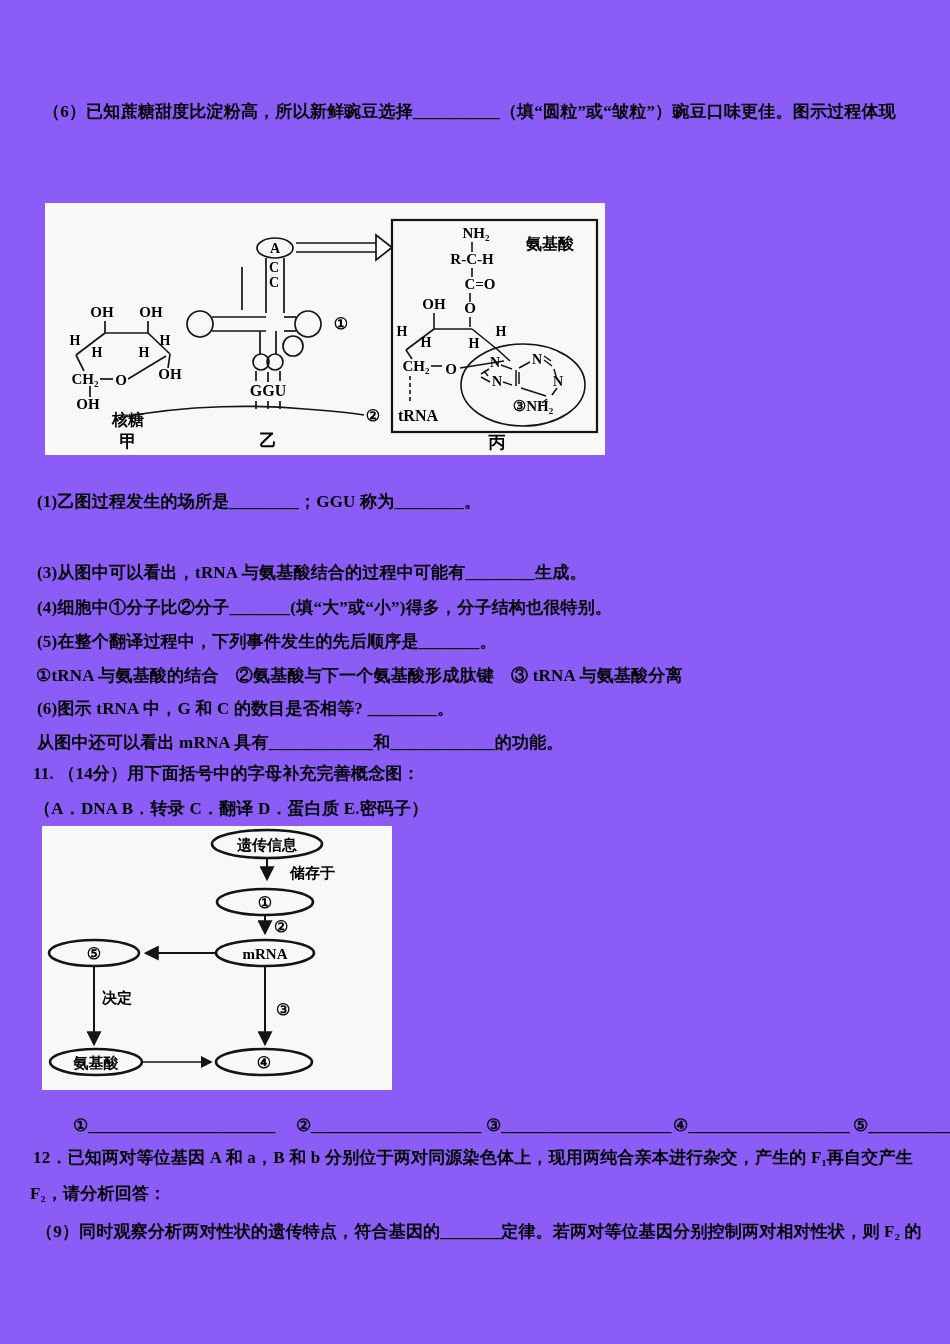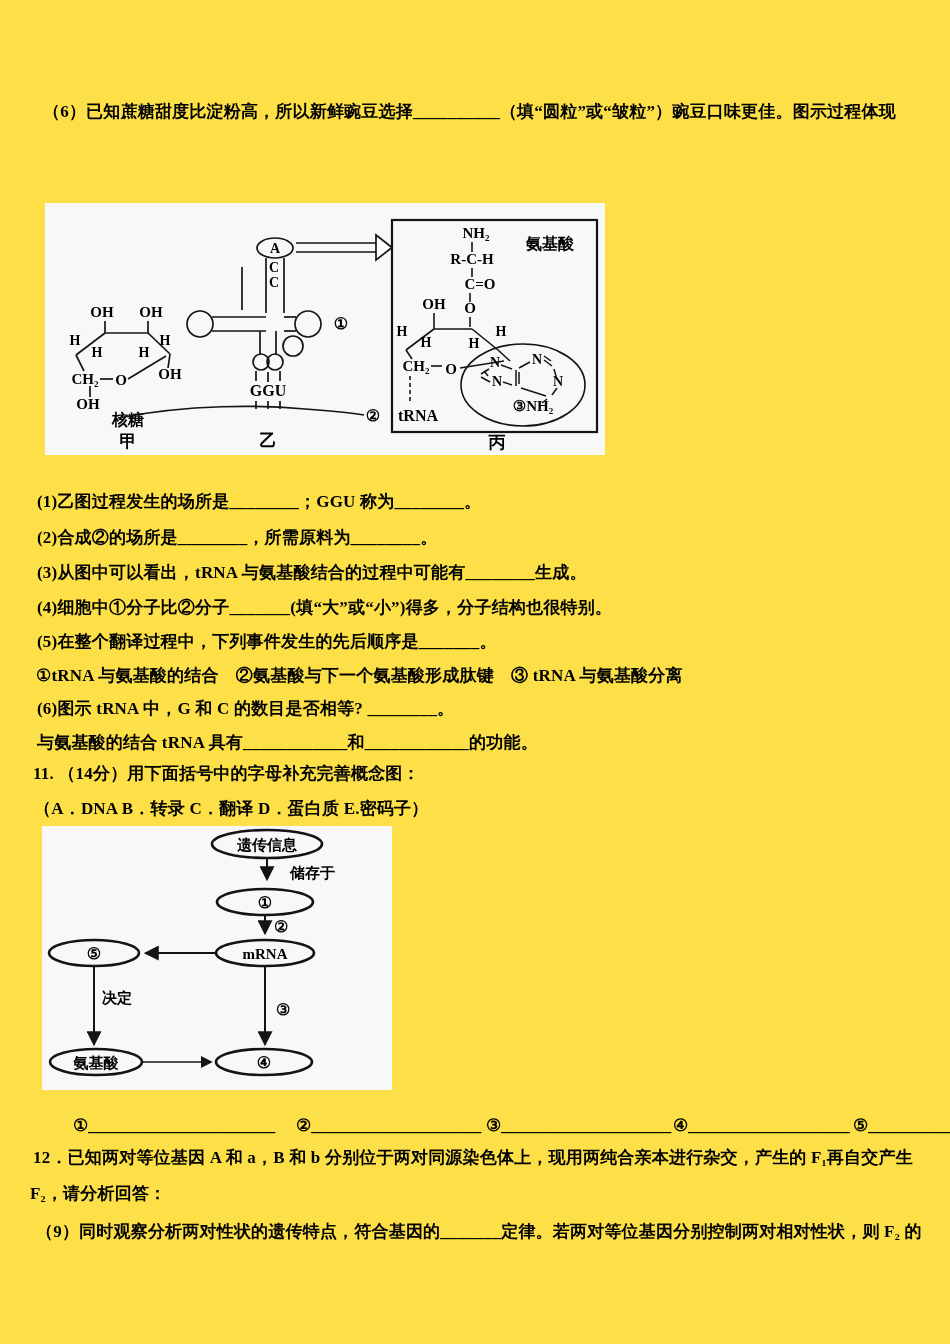--- a/index.html
+++ b/index.html
@@ -1,16 +1,16 @@
 <!DOCTYPE html>
 <html><head>
 <meta charset="utf-8">
 <style>
   html,body{margin:0;padding:0;background:#e8e8e8;}
-  .page{position:relative;width:950px;height:1344px;background:#fde047;
+  .page{position:relative;width:950px;height:1344px;background:#8b5cf6;
     font-family:"Liberation Serif","DejaVu Serif",serif;color:#000;font-weight:700;overflow:hidden;}
   .line{position:absolute;font-size:17px;white-space:nowrap;letter-spacing:.2px;}
   .scan{position:absolute;background:#f8f8f6;}
   svg{position:absolute;overflow:visible;}
   svg text{font-family:"Liberation Serif","DejaVu Serif",serif;font-weight:700;fill:#000;}
   .blank-span{position:absolute;font-size:17px;white-space:nowrap;margin-left:33px;}
 </style>
 </head>
 <body>
 
@@ -134,27 +134,26 @@
     <text x="435" y="162" font-size="14" text-anchor="middle">N</text>
     <text x="477" y="159" font-size="14" text-anchor="middle">N</text>
     <text x="437" y="181" font-size="14" text-anchor="middle">N</text>
     <text x="498" y="181" font-size="14" text-anchor="middle">N</text>
     <text x="473" y="206" font-size="15" text-anchor="middle">③NH₂</text>
     <text x="338" y="216" font-size="16">tRNA</text>
     <text x="437" y="243" font-size="17" text-anchor="middle">丙</text>
   </svg>
 
   <div class="line" style="top:490px;left:37px">(1)乙图过程发生的场所是________；GGU 称为________。</div>
-  <div class="line" style="top:526px;left:37px">(2)合成②的场所是________，所需原料为________。</div>
   <div class="line" style="top:561px;left:37px">(3)从图中可以看出，tRNA 与氨基酸结合的过程中可能有________生成。</div>
   <div class="line" style="top:596px;left:37px">(4)细胞中①分子比②分子_______(填“大”或“小”)得多，分子结构也很特别。</div>
   <div class="line" style="top:630px;left:37px">(5)在整个翻译过程中，下列事件发生的先后顺序是_______。</div>
   <div class="line" style="top:664px;left:36px">①tRNA 与氨基酸的结合　②氨基酸与下一个氨基酸形成肽键　③ tRNA 与氨基酸分离</div>
   <div class="line" style="top:697px;left:37px">(6)图示 tRNA 中，G 和 C 的数目是否相等? ________。</div>
-  <div class="line" style="top:731px;left:37px">与氨基酸的结合 tRNA 具有____________和____________的功能。</div>
+  <div class="line" style="top:731px;left:37px">从图中还可以看出 mRNA 具有____________和____________的功能。</div>
 
   <div class="line" style="top:762px;left:33px">11. （14分）用下面括号中的字母补充完善概念图：</div>
   <div class="line" style="top:797px;left:34px">（A．DNA  B．转录  C．翻译  D．蛋白质  E.密码子）</div>
 
   <svg style="left:40px;top:825px" width="340" height="265" viewBox="0 0 340 265">
     <defs>
       <marker id="ah" viewBox="0 0 10 10" refX="8.5" refY="5" markerWidth="7.5" markerHeight="7.5" orient="auto-start-reverse">
         <path d="M0,0 L10,5 L0,10 Z" fill="#141414"></path>
       </marker>
     </defs>

